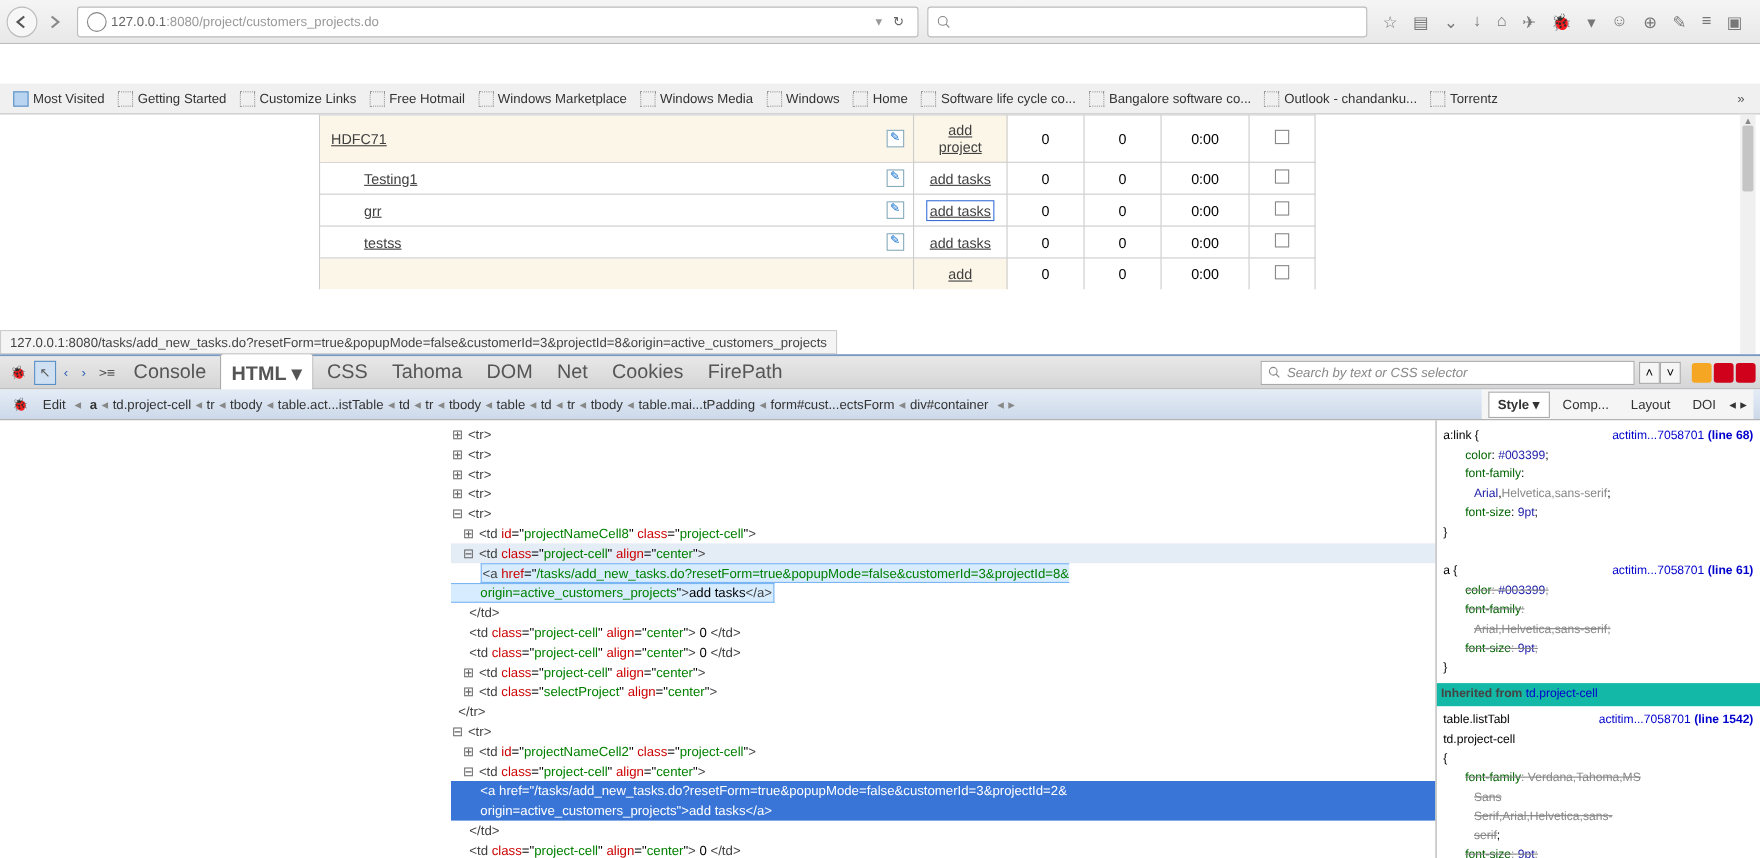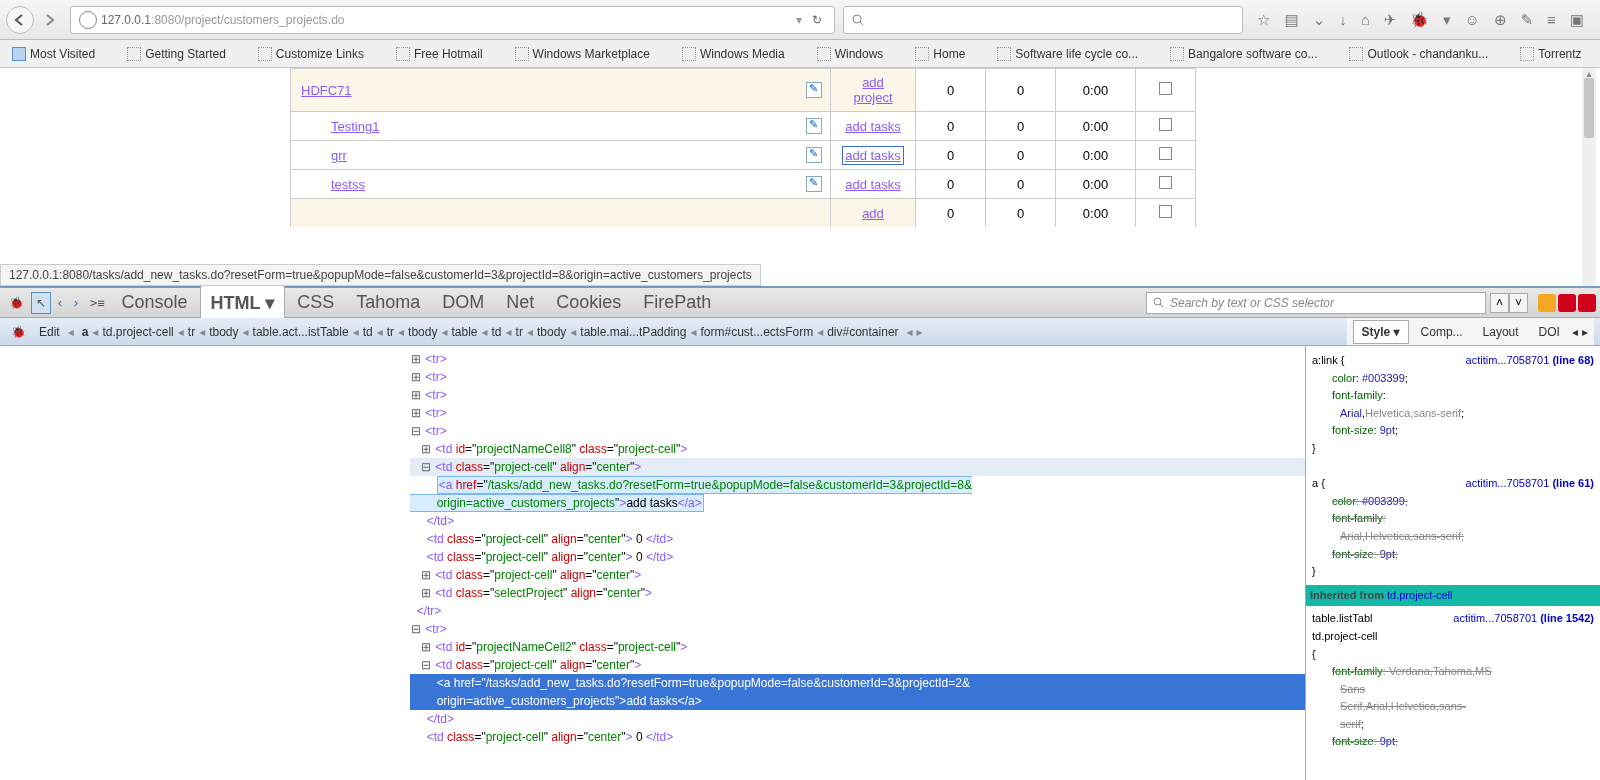--- a/index.html
+++ b/index.html
@@ -13,42 +13,42 @@
 .url-bar { flex: 1; display: flex; align-items: center; height: 28px; border: 1px solid #bbb; border-radius: 3px; background: #fff; padding: 0 8px; margin: 0 4px; }
 .url-text { flex: 1; color: #666; }
 .url-text .dim { color: #999; }
 .reload { color: #666; padding: 0 4px; }
 .search-bar { width: 400px; display: flex; align-items: center; height: 28px; border: 1px solid #bbb; border-radius: 3px; background: #fff; padding: 0 8px; gap: 6px; }
 .search-bar input { border: none; outline: none; width: 100%; font-style: italic; color: #888; }
 .toolbar-icons { display: flex; gap: 14px; padding: 0 10px; align-items: center; color: #777; }
 .toolbar-icons span { cursor: pointer; font-size: 15px; }
 
 
-.bookmarks { display: flex; align-items: center; height: 28px; background: #f0f0f0; border-bottom: 1px solid #c5c5c5; padding: 0 6px; gap: 20px; font-size: 12px; color: #333; overflow: hidden; }
+.bookmarks { display: flex; align-items: center; height: 28px; background: #f0f0f0; border-bottom: 1px solid #c5c5c5; padding: 0 6px; gap: 0; font-size: 12px; color: #333; overflow: hidden; margin-top: 36px; }
 .bookmark { display: flex; align-items: center; gap: 4px; padding: 2px 6px; cursor: pointer; white-space: nowrap; }
 .bookmark .dotted { width: 14px; height: 14px; border: 1px dotted #999; }
 .bookmark.first .dotted { border-style: solid; background: #b8d4f0; border-color: #5a8fc4; }
 
 
 .page-wrap { height: 218px; overflow: hidden; position: relative; }
 .page-scroll { position: absolute; right: 4px; top: 0; bottom: 0; width: 14px; background: #f0f0f0; display: flex; align-items: flex-start; justify-content: center; }
 .scroll-thumb-v { width: 10px; height: 60px; background: #c5c5c5; margin-top: 10px; border-radius: 2px; }
 .scroll-arrow { position: absolute; top: 0; color: #888; font-size: 10px; }
 
 .data-table { border-collapse: collapse; margin-left: 290px; }
 .data-table td { border: 1px solid #ccc; padding: 6px 10px; font-size: 13px; text-align: center; vertical-align: middle; }
 .data-table .name-cell { width: 540px; text-align: left; position: relative; }
 .data-table .name-cell.cust { background: #fcf6e8; }
 .data-table .name-cell.proj { padding-left: 40px; }
 .data-table .action-cell { width: 85px; }
 .data-table .action-cell.cust { background: #fcf6e8; }
 .data-table .num-cell { width: 70px; }
 .data-table .time-cell { width: 80px; }
 .data-table .chk-cell { width: 60px; }
-.data-table a { color: #8b5cf6; text-decoration: underline; }
+.data-table a { color: #404040; text-decoration: underline; }
 .edit-icon { position: absolute; right: 8px; top: 50%; transform: translateY(-50%); width: 16px; height: 16px; border: 1px solid #8ab; background: #fff; }
 .edit-icon::after { content: "✎"; position: absolute; font-size: 11px; color: #06c; top: -1px; left: 2px; }
 .highlighted-link { border: 1px solid #3a6fd8; padding: 1px 2px; }
 .chk { width: 13px; height: 13px; border: 1px solid #888; display: inline-block; background: #fff; }
 
 .status-bar { position: absolute; bottom: 0; left: 0; background: #f4f4f4; border: 1px solid #ccc; padding: 3px 8px; font-size: 12px; color: #444; }
 
 
 .devtools { border-top: 2px solid #7a99c2; height: 494px; display: flex; flex-direction: column; }
 .dt-tabs { display: flex; align-items: center; height: 30px; background: linear-gradient(#e8e8e8,#d5d5d5); border-bottom: 1px solid #aaa; padding: 0 4px; gap: 2px; }
@@ -68,21 +68,21 @@
 .dt-crumbs { display: flex; align-items: center; height: 28px; background: linear-gradient(#e4ecf6,#cdd9ea); border-bottom: 1px solid #aaa; padding: 0 6px; gap: 4px; font-size: 12px; color: #333; overflow: hidden; }
 .dt-crumbs .crumb { padding: 2px 4px; cursor: pointer; }
 .dt-crumbs .sep { color: #888; }
 .dt-crumbs-right { margin-left: auto; display: flex; gap: 4px; align-items: center; background: #f5f5f5; padding: 2px 6px; }
 .dt-crumbs-right .rtab { padding: 4px 8px; cursor: pointer; }
 .dt-crumbs-right .rtab.active { background: #fff; border: 1px solid #aaa; font-weight: bold; }
 
 .dt-body { flex: 1; display: flex; overflow: hidden; }
 .dt-html { flex: 1; overflow: auto; font-family: Consolas, monospace; font-size: 12px; padding: 4px 0 4px 410px; line-height: 1.5; position: relative; }
 .dt-html .line { white-space: pre; }
-.tag { color: #8b5cf6; }
+.tag { color: #404040; }
 .attr-n { color: #cc0000; }
 .attr-v { color: #008000; }
 .twisty { display: inline-block; width: 12px; text-align: center; color: #666; cursor: pointer; }
 .hl-box { background: #d8ecff; border: 1px solid #7ab6f3; padding: 1px; }
 .sel-row { background: #3875d7; color: #fff; }
 .sel-row .tag, .sel-row .attr-n, .sel-row .attr-v { color: #fff; }
 .row-bg { background: #e4ecf6; }
 
 .dt-styles { width: 295px; border-left: 1px solid #aaa; font-family: Consolas, monospace; font-size: 11px; padding: 6px; overflow: auto; line-height: 1.6; position: relative; }
 .css-link { color: #0000cc; float: right; }

